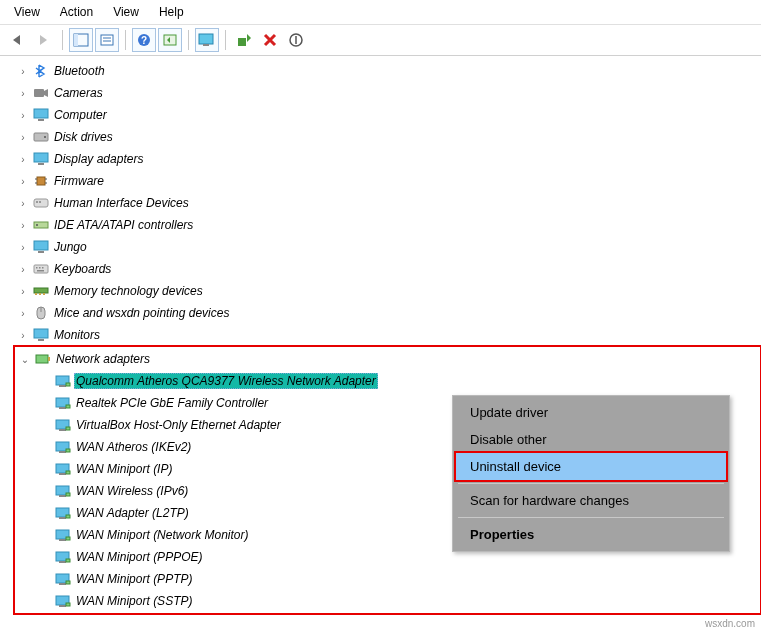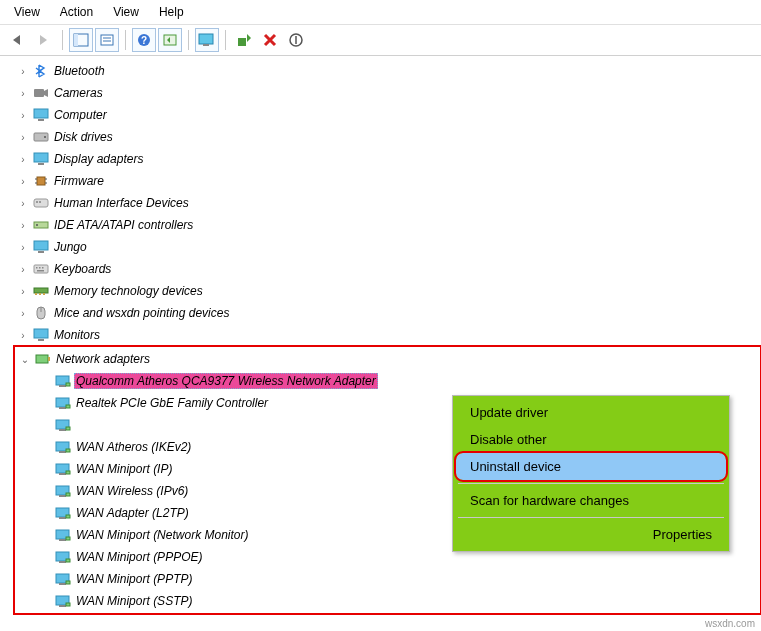--- a/index.html
+++ b/index.html
@@ -53,49 +53,49 @@
 .node-row {
   display: flex;
   align-items: center;
   height: 22px;
   padding-left: 2px;
   white-space: nowrap;
 }
 .node-row .tw { width: 14px; text-align: center; color: #6a6a6a; font-size: 10px; }
 .node-row .ic { width: 18px; height: 16px; display: flex; align-items: center; justify-content: center; margin: 0 2px; }
 .node-row .lbl { padding: 1px 2px; font-style: italic; }
-.node-row.selected .lbl { background: #ec4899; border: 1px dotted #7aa7d8; padding: 0 1px; }
+.node-row.selected .lbl { background: #14b8a6; border: 1px dotted #7aa7d8; padding: 0 1px; }
 .children { padding-left: 20px; }
 .hl-red { outline: 2px solid #e60000; outline-offset: -1px; }
 .branch-box {
   padding: 2px 2px;
 }
 .contextmenu {
   position: absolute;
   left: 452px;
   top: 395px;
   width: 278px;
-  background: #84cc16;
+  background: #a3a3a3;
   border: 1px solid #b9b9b9;
   box-shadow: 2px 2px 4px rgba(0,0,0,0.25);
   padding: 3px;
 }
 .cm-item {
   padding: 6px 14px;
   cursor: default;
   font-size: 13px;
 }
-.cm-item.highlight { background: #90c8f6; border-radius: 7px; }
+.cm-item.highlight { background: #90c8f6; }
 .cm-item.hl-red { outline: 2px solid #e60000; outline-offset: 0; }
 .cm-sep {
   height: 1px;
   background: #c8c8c8;
   margin: 3px 2px;
 }
-.cm-item.bold { font-weight: normal; text-align: right; }
+.cm-item.bold { font-weight: bold; }
 .footer {
   position: absolute;
   right: 6px;
   bottom: 2px;
   font-size: 10px;
   color: #999;
 }
 
 .svg { display: block; }
 </style>
@@ -353,20 +353,21 @@
         </div>
         <div class="node-row">
           <span class="tw"></span>
           <span class="ic">
             <svg width="16" height="14">
               <rect x="1" y="2" width="13" height="9" fill="#5fbfe6" stroke="#3290b8"></rect>
               <rect x="4" y="11" width="7" height="2" fill="#888"></rect>
               <rect x="11" y="9" width="4" height="3" fill="#7fcf7a" stroke="#3c8a37"></rect>
             </svg>
           </span>
+          <span class="lbl">VirtualBox Host-Only Ethernet Adapter</span>
         </div>
         <div class="node-row">
           <span class="tw"></span>
           <span class="ic">
             <svg width="16" height="14">
               <rect x="1" y="2" width="13" height="9" fill="#5fbfe6" stroke="#3290b8"></rect>
               <rect x="4" y="11" width="7" height="2" fill="#888"></rect>
               <rect x="11" y="9" width="4" height="3" fill="#7fcf7a" stroke="#3c8a37"></rect>
             </svg>
           </span>

